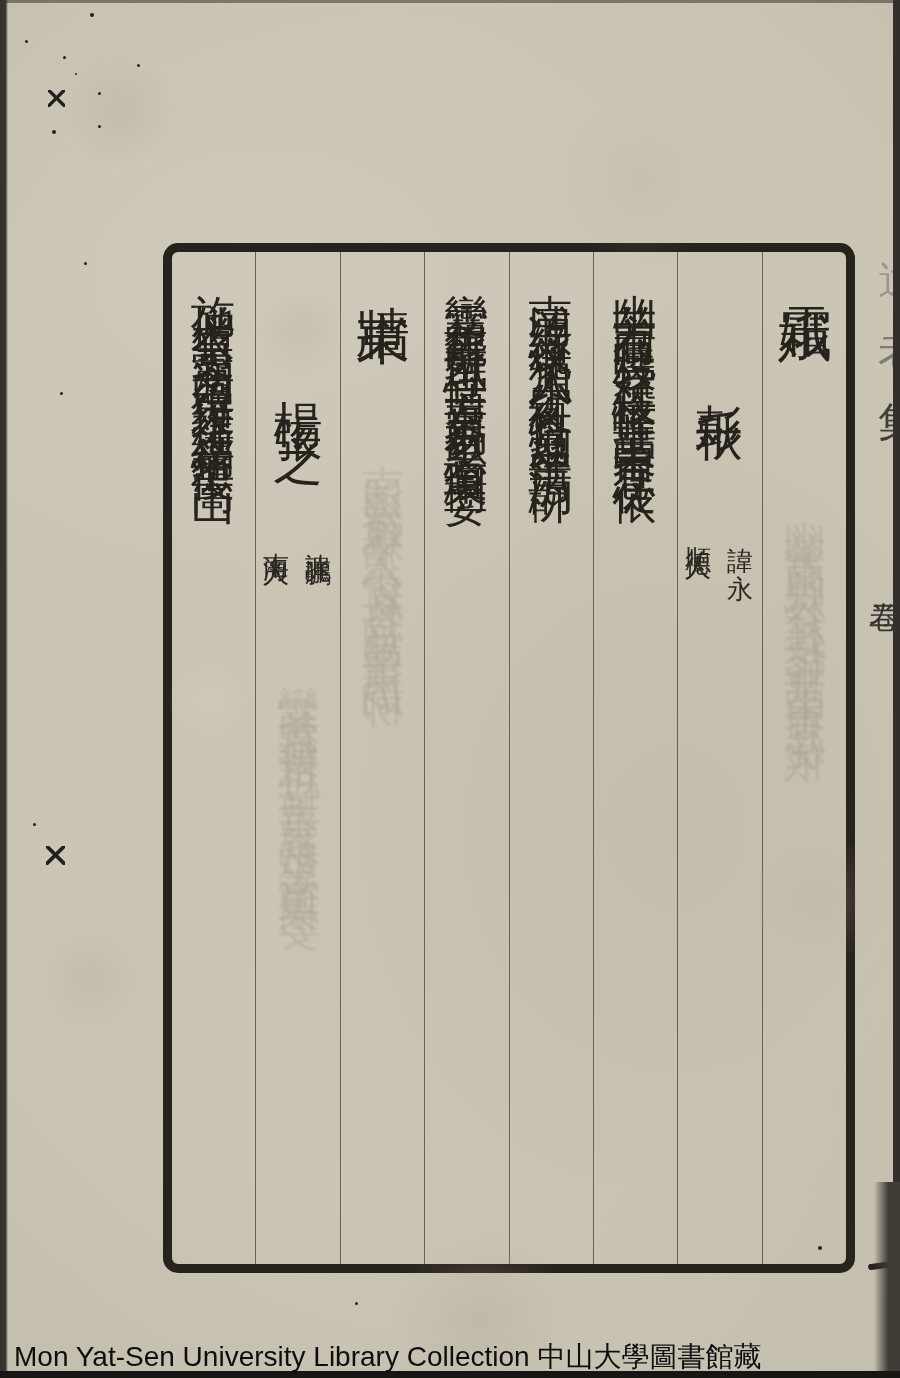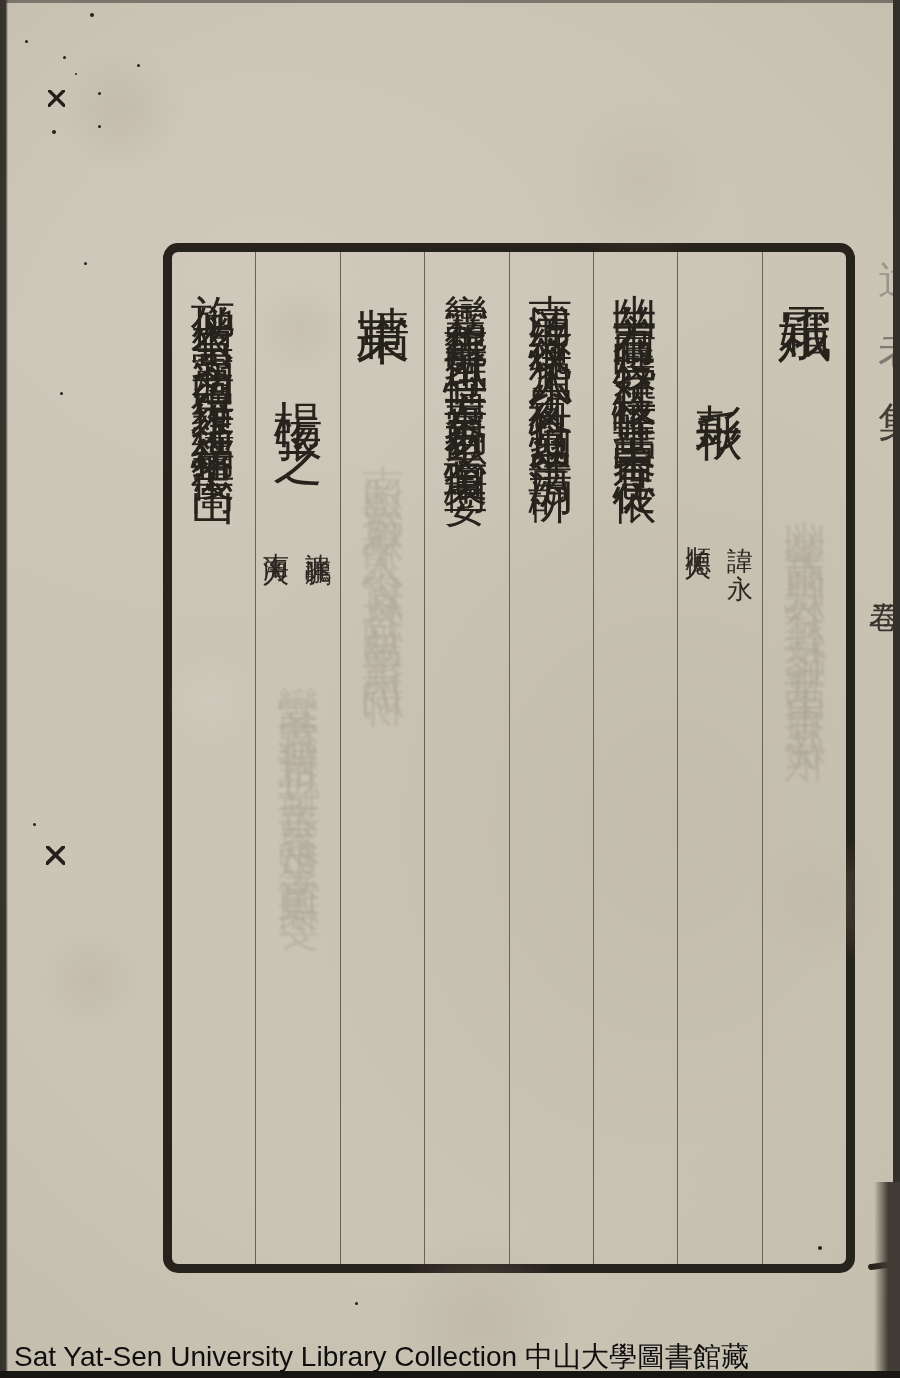--- a/index.html
+++ b/index.html
@@ -184,13 +184,13 @@
 <div class="speck" style="left:137px; top:64px;  width:3px; height:3px;"></div>
 <div class="speck" style="left:75px;  top:73px;  width:2px; height:2px;"></div>
 <div class="speck" style="left:52px;  top:130px; width:4px; height:4px;"></div>
 <div class="speck" style="left:98px;  top:125px; width:3px; height:3px;"></div>
 <div class="speck" style="left:84px;  top:262px; width:3px; height:3px;"></div>
 <div class="speck" style="left:60px;  top:392px; width:3px; height:3px;"></div>
 <div class="speck" style="left:33px;  top:823px; width:3px; height:3px;"></div>
 <div class="speck" style="left:818px; top:1246px; width:4px; height:4px;"></div>
 <div class="speck" style="left:355px; top:1302px; width:3px; height:3px;"></div>
 
-<div class="caption">Sat Yat-Sen University Library Collection 中山大學圖書館藏</div>
+<div class="caption">Mon Yat-Sen University Library Collection 中山大學圖書館藏</div>
 
 </body></html>

